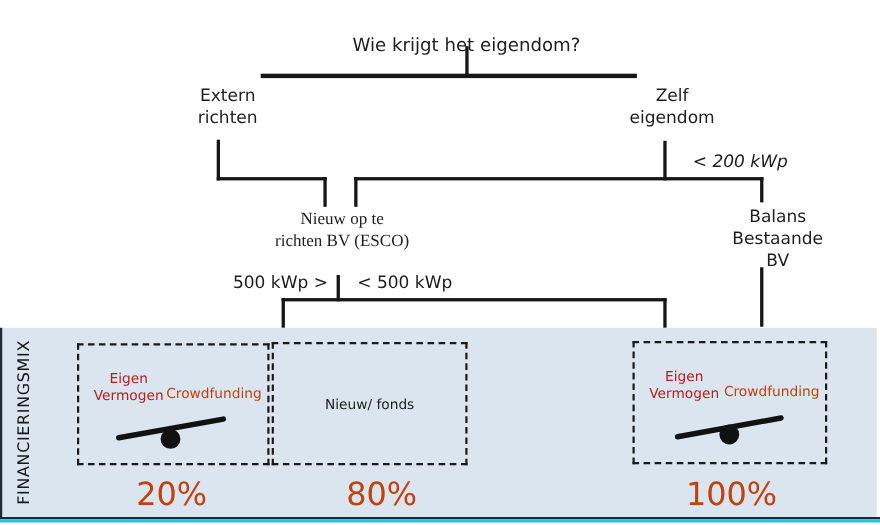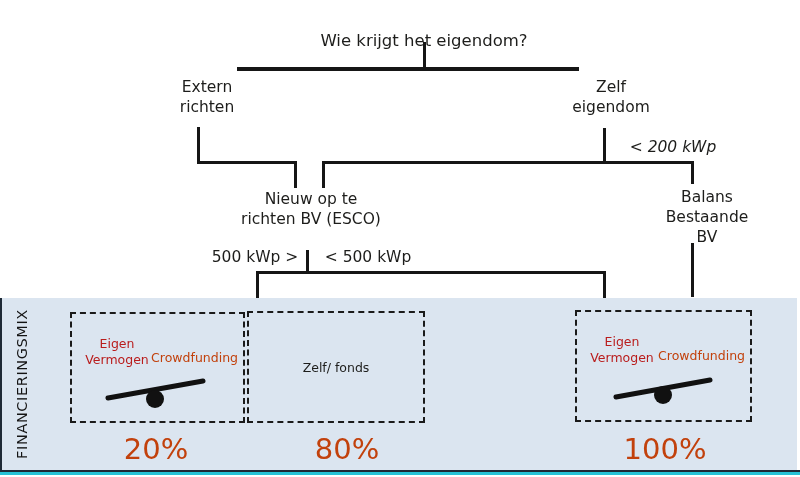--- a/index.html
+++ b/index.html
@@ -135,21 +135,21 @@
 
   <div class="ln" style="left:306px; top:250px; width:3px; height:24px;"></div>
   <div class="ln" style="left:256px; top:271px; width:350px; height:3px;"></div>
   <div class="ln" style="left:256px; top:271px; width:3px; height:27px;"></div>
   <div class="ln" style="left:603px; top:271px; width:3px; height:27px;"></div>
 
   <div class="node" style="left:207px; top:78px;">Extern
 richten</div>
   <div class="node" style="left:611px; top:78px;">Zelf
 eigendom</div>
-  <div class="node" style="left:311px; top:190px;">Nieuw op te
+  <div class="node" style="left:311px; top:190px;font-family:Liberation Serif, serif;">Nieuw op te
 richten BV (ESCO)</div>
   <div class="node" style="left:707px; top:188px;">Balans
 Bestaande BV</div>
 
   <div class="branch-label" style="left:673px; top:138px;font-style:italic;">&lt; 200 kWp</div>
   <div class="branch-label" style="left:255px; top:248px;">500 kWp &gt;</div>
   <div class="branch-label" style="left:368px; top:248px;">&lt; 500 kWp</div>
 
   <div class="band">
 
@@ -161,21 +161,21 @@
       <div class="lbl-right">Crowdfunding</div>
       <span class="seesaw">
         <svg width="171" height="107" viewBox="0 0 171 107">
           <line x1="36" y1="84" x2="131" y2="67" stroke="#111" stroke-width="5" stroke-linecap="round"></line>
           <circle cx="83" cy="85" r="9" fill="#111"></circle>
         </svg>
       </span>
     </div>
 
     <div class="fin-box" style="left:245px; top:13px; width:178px; height:112px;">
-      <div class="lbl-center">Zelf/ fonds</div>
+      <div class="lbl-center">Nieuw/ fonds</div>
     </div>
 
     <div class="fin-box" style="left:573px; top:12px; width:177px; height:112px;">
       <div class="lbl-left">Eigen
 Vermogen</div>
       <div class="lbl-right">Crowdfunding</div>
       <span class="seesaw">
         <svg width="173" height="108" viewBox="0 0 173 108">
           <line x1="39" y1="85" x2="133" y2="68" stroke="#111" stroke-width="5" stroke-linecap="round"></line>
           <circle cx="86" cy="83" r="9" fill="#111"></circle>

